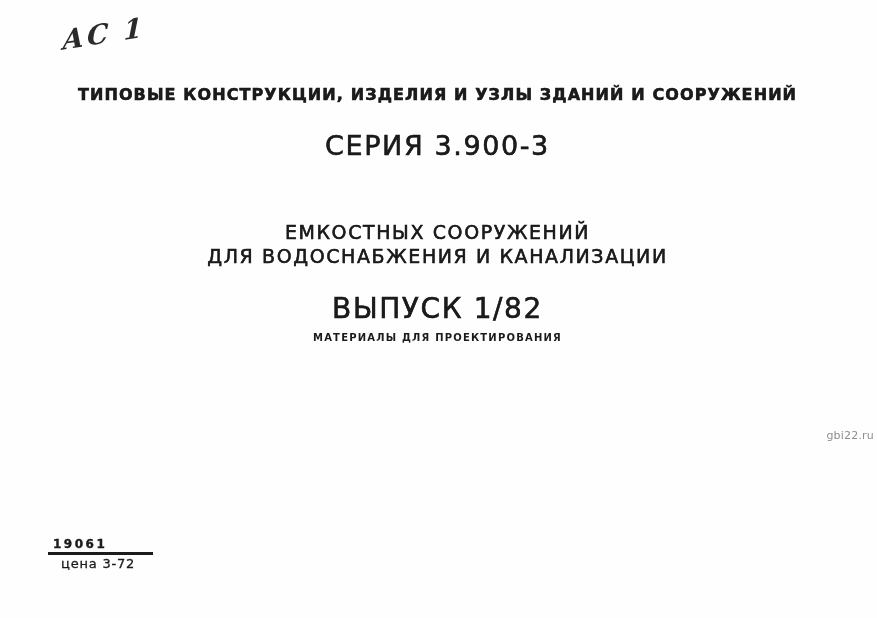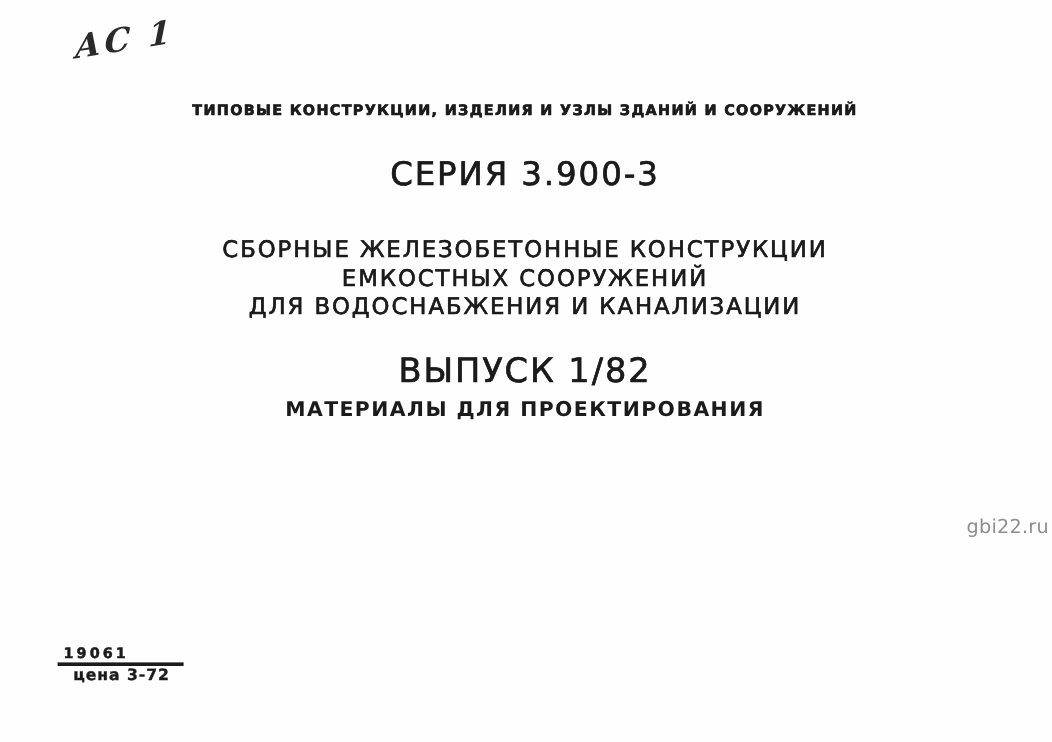--- a/index.html
+++ b/index.html
@@ -35,21 +35,21 @@
     font-family: "DejaVu Serif", "Liberation Serif", serif;
     font-style: italic;
     font-weight: bold;
     font-size: 27px;
     letter-spacing: 3px;
     transform: rotate(-9deg) skewX(-10deg);
     color: #2a2a2a;
   }
   .category-line {
     top: 85px;
-    font-size: 12px;
+    font-size: 16px;
     font-weight: bold;
     letter-spacing: 1.1px;
   }
   .series-line {
     top: 130px;
     font-size: 27px;
     letter-spacing: 1.6px;
   }
   .title-line-1 { top: 197px; }
   .title-line-2 { top: 221px; }
@@ -58,21 +58,21 @@
     font-size: 19px;
     letter-spacing: 1.6px;
   }
   .issue-line {
     top: 292px;
     font-size: 28px;
     letter-spacing: 1.6px;
   }
   .subtitle-line {
     top: 332px;
-    font-size: 17px;
+    font-size: 10px;
     font-weight: bold;
     letter-spacing: 1.2px;
   }
   .footer-block {
     position: absolute;
     left: 48px;
     top: 537px;
     width: 120px;
   }
   .catalog-number {
@@ -85,45 +85,44 @@
   .footer-rule {
     margin-top: 1px;
     width: 105px;
     height: 3px;
     background: #1b1b1b;
   }
   .price-stamp {
     margin-left: 13px;
     margin-top: 1px;
     font-size: 13px;
-    font-weight: bold;
+    font-weight: normal;
     letter-spacing: 0.8px;
     -webkit-text-stroke: 0.3px currentColor;
   }
   .watermark {
     position: absolute;
     right: 3px;
     top: 429px;
-    font-size: 16px;
+    font-size: 11px;
     color: #8e8e8e;
     letter-spacing: 0.2px;
   }
 </style>
 </head>
 <body>
 
 <div class="page" style="background: rgb(254, 254, 254); color: rgb(27, 27, 27);">
 
   <div class="handwritten">АС 1</div>
 
   <div class="row category-line inked">ТИПОВЫЕ КОНСТРУКЦИИ, ИЗДЕЛИЯ И УЗЛЫ ЗДАНИЙ И СООРУЖЕНИЙ</div>
 
   <div class="row series-line inked">СЕРИЯ 3.900-3</div>
 
-  <div class="row title-line-1 main-title inked">СБОРНЫЕ ЖЕЛЕЗОБЕТОННЫЕ КОНСТРУКЦИИ</div>
 
   <div class="row title-line-2 main-title inked">ЕМКОСТНЫХ СООРУЖЕНИЙ</div>
 
   <div class="row title-line-3 main-title inked">ДЛЯ ВОДОСНАБЖЕНИЯ И КАНАЛИЗАЦИИ</div>
 
   <div class="row issue-line inked">ВЫПУСК 1/82</div>
 
   <div class="row subtitle-line">МАТЕРИАЛЫ ДЛЯ ПРОЕКТИРОВАНИЯ</div>
 
   <div class="footer-block">

